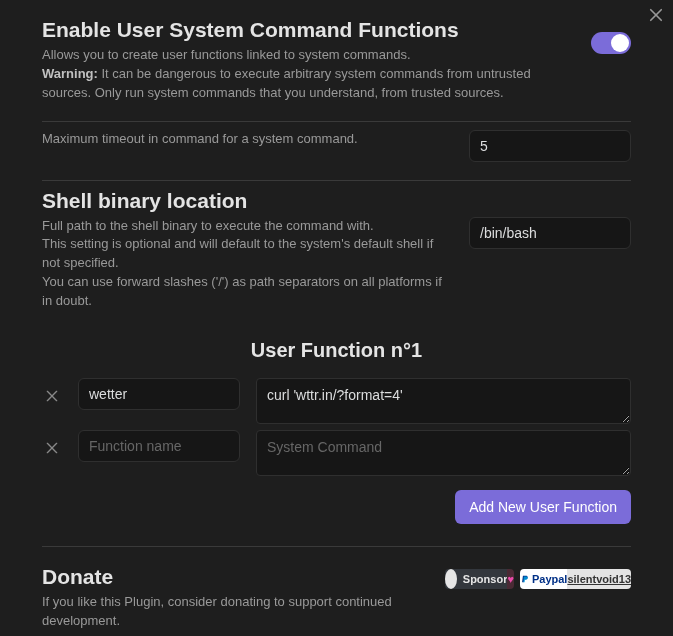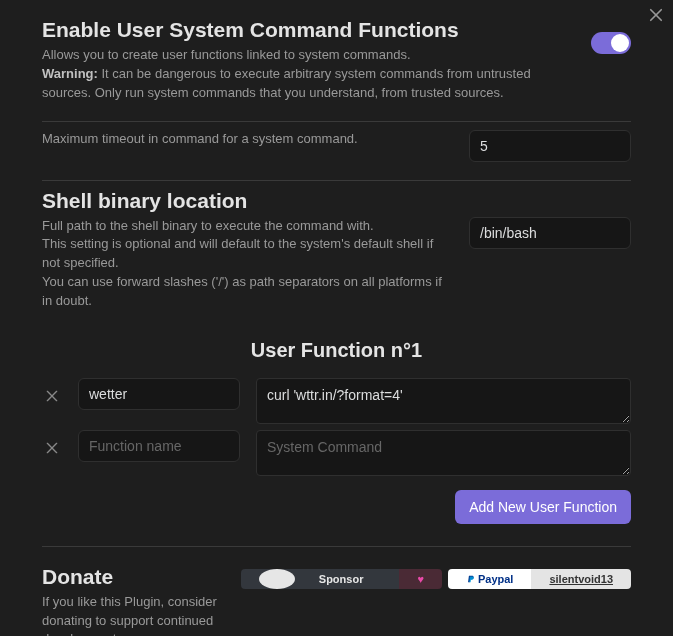--- a/index.html
+++ b/index.html
@@ -161,21 +161,21 @@
     display:inline-flex;
     align-items:center;
     font-size:11px;
     font-weight:600;
     border-radius:4px;
     overflow:hidden;
     height:20px;
     line-height:20px;
     cursor:pointer;
   }
-  .badge span { display:inline-flex; align-items:center; padding:0 18px; height:100%; }
+  .badge span { display:inline-flex; align-items:center; padding:0 0; height:100%; }
   .sponsor-left { background:#33373d; color:#e6e6e6; gap:4px;}
   .sponsor-right { background:#4a2a35; color:#ea4aaa; }
   .paypal-left { background:#fff; color:#003087; gap:2px;}
   .paypal-left b { color:#003087; }
   .paypal-right { background:#e4e4e4; color:#333;text-decoration:underline; }
   .gh-icon { width:12px; height:12px; display:inline-block; background:#e6e6e6; border-radius:50%; margin-right:2px;}
   .pp-icon { width:10px; height:12px; }
 </style>
 </head>
 <body>

